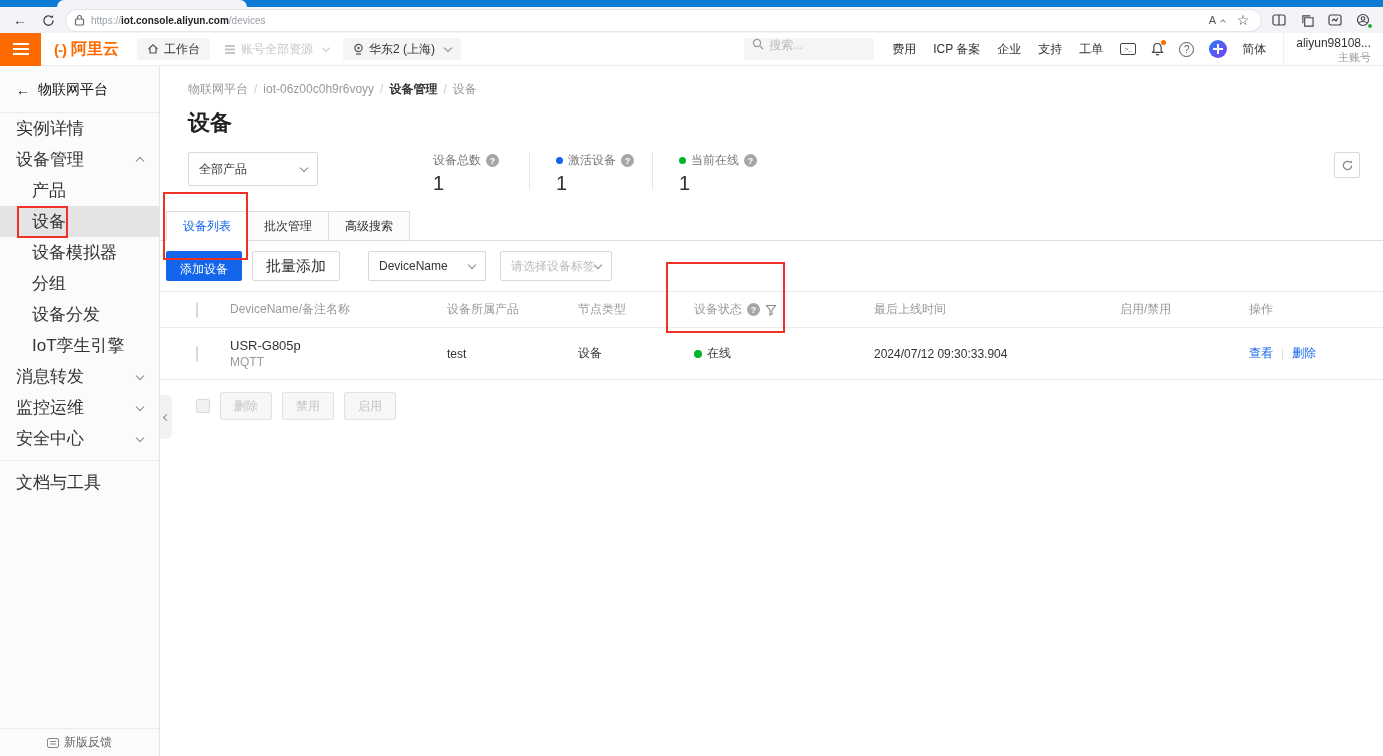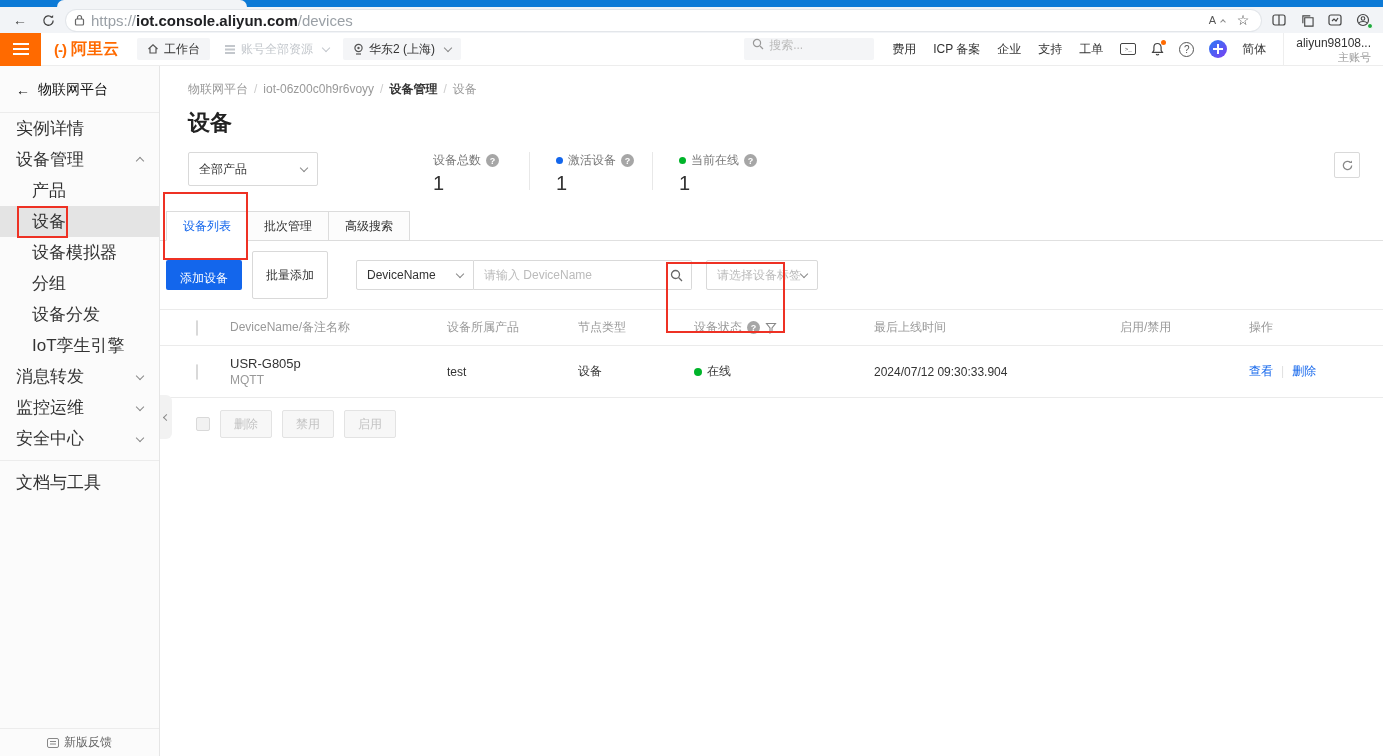--- a/index.html
+++ b/index.html
@@ -5,21 +5,21 @@
   * { margin:0; padding:0; box-sizing:border-box; }
   html,body { width:1383px; height:756px; overflow:hidden; }
   body { font-family:"Liberation Sans","DejaVu Sans",sans-serif; color:#333; background:#fff; position:relative; font-size:12px; }
 
   
   .tabstrip { height:7px; background:#0d7ad6; position:relative; }
   .tabstrip .active-tab { position:absolute; left:57px; top:0; width:190px; height:7px; background:#f2f4f7; border-radius:8px 8px 0 0; }
   .btoolbar { height:26px; background:#f2f4f7; display:flex; align-items:center; padding:0 10px; gap:8px; }
   .bicon { color:#444; font-size:14px; line-height:1; display:inline-flex; align-items:center; justify-content:center; width:20px; height:20px; border-radius:4px; cursor:default; }
   .addrbar { flex:1; height:21px; background:#fff; border-radius:11px; display:flex; align-items:center; padding:0 8px; gap:6px; box-shadow:0 0 0 1px #e3e6ea; }
-  .addrbar .url { font-size:15px; color:#9aa0a6; white-space:nowrap; }
+  .addrbar .url { font-size:10px; color:#9aa0a6; white-space:nowrap; }
   .addrbar .url b { color:#202124; font-weight:bold; }
   .addr-spacer { flex:1; }
   .mini { font-size:11px; color:#555; }
   .chev { display:inline-block; width:6px; height:6px; border-right:1.4px solid #8a8a8a; border-bottom:1.4px solid #8a8a8a; transform:rotate(45deg); margin-left:5px; margin-top:-2px; }
   .chev.up { transform:rotate(-135deg); margin-top:3px; }
   .chev.left { transform:rotate(135deg); }
 
   
   .chead { height:33px; background:#fff; border-bottom:1px solid #ededed; display:flex; align-items:center; position:relative; }
   .burger { width:41px; height:33px; background:#ff6a00; display:flex; flex-direction:column; justify-content:center; align-items:center; gap:3px; cursor:pointer; }
@@ -79,21 +79,21 @@
   .q { width:13px; height:13px; border-radius:50%; background:#a6a6a6; color:#fff; font-size:9px; display:inline-flex; align-items:center; justify-content:center; font-weight:bold; }
   .stat-div { width:1px; height:38px; background:#e8e8e8; margin:0 26px 0 0; }
   .refresh { margin-left:auto; width:26px; height:26px; border:1px solid #d9d9d9; border-radius:2px; background:#fff; display:flex; align-items:center; justify-content:center; color:#777; font-size:14px; cursor:pointer; font-family:"DejaVu Sans Mono",monospace; }
 
   .tabs { display:flex; padding-left:6px; margin-top:16px; border-bottom:1px solid #e0e0e0; }
   .tab { height:30px; padding:0 16px; display:flex; align-items:center; font-size:12px; border:1px solid #dcdcdc; background:#fcfcfc; color:#333; margin-bottom:-1px; cursor:pointer; margin-right:-1px; }
   .tab.active { background:#fff; color:#1366ec; border-bottom-color:#fff; }
 
   .toolbar { display:flex; align-items:center; padding:10px 0 10px 6px; gap:10px; }
   .btn-primary { height:30px; padding:10px 14px; background:#1366ec; color:#fff; border:none; border-radius:2px; font-size:12px; cursor:pointer; }
-  .btn { height:48px; padding:0 13px; background:#fff; color:#333; border:1px solid #d9d9d9; border-radius:2px; font-size:12px; cursor:pointer; }
+  .btn { height:30px; padding:0 13px; background:#fff; color:#333; border:1px solid #d9d9d9; border-radius:2px; font-size:15px; cursor:pointer; }
   .keysel { width:118px; height:30px; margin-left:18px; border:1px solid #d9d9d9; border-radius:2px 0 0 2px; display:flex; align-items:center; padding:0 10px; font-size:12px; cursor:pointer; background:#fff; }
   .keysel .chev { margin-left:auto; }
   .searchwrap { height:30px; width:218px; border:1px solid #d9d9d9; border-left:none; border-radius:0 2px 2px 0; display:flex; align-items:center; padding:0 8px 0 10px; }
   .searchwrap input { border:none; outline:none; flex:1; font-size:12px; color:#333; }
   .searchwrap input::placeholder { color:#bbb; }
   .tagsel { width:112px; height:30px; border:1px solid #d9d9d9; border-radius:2px; display:flex; align-items:center; padding:0 10px; font-size:12px; color:#bbb; cursor:pointer; background:#fff; margin-left:4px; }
   .tagsel .chev { margin-left:auto; }
 
   .thead { display:flex; align-items:center; height:37px; border-top:1px solid #ebebeb; border-bottom:1px solid #ebebeb; color:#999; font-size:12px; padding-left:36px; }
   .trow { display:flex; align-items:center; height:52px; border-bottom:1px solid #ebebeb; font-size:12px; padding-left:36px; }
@@ -358,29 +358,20 @@
       <div class="tab">高级搜索</div>
     </div>
 
     <div class="toolbar">
       <button class="btn-primary">添加设备</button>
       <button class="btn">批量添加</button>
       <div class="keysel">
         <span>DeviceName</span>
         <span class="chev"></span>
       </div>
-      <div class="searchwrap" style="margin-left:-10px;">
-        <input placeholder="请输入 DeviceName" style="">
-        <span>
-          <svg width="13" height="13" viewBox="0 0 13 13">
-              <circle cx="5.5" cy="5.5" r="4" fill="none" stroke="#666" stroke-width="1.3"></circle>
-              <line x1="8.8" y1="8.8" x2="12" y2="12" stroke="#666" stroke-width="1.3"></line>
-            </svg>
-        </span>
-      </div>
       <div class="tagsel">
         <span>请选择设备标签</span>
         <span class="chev"></span>
       </div>
     </div>
 
     <div class="thead">
       <div class="col-check"><span class="cb"></span></div>
       <div class="col-name">DeviceName/备注名称</div>
       <div class="col-product">设备所属产品</div>

